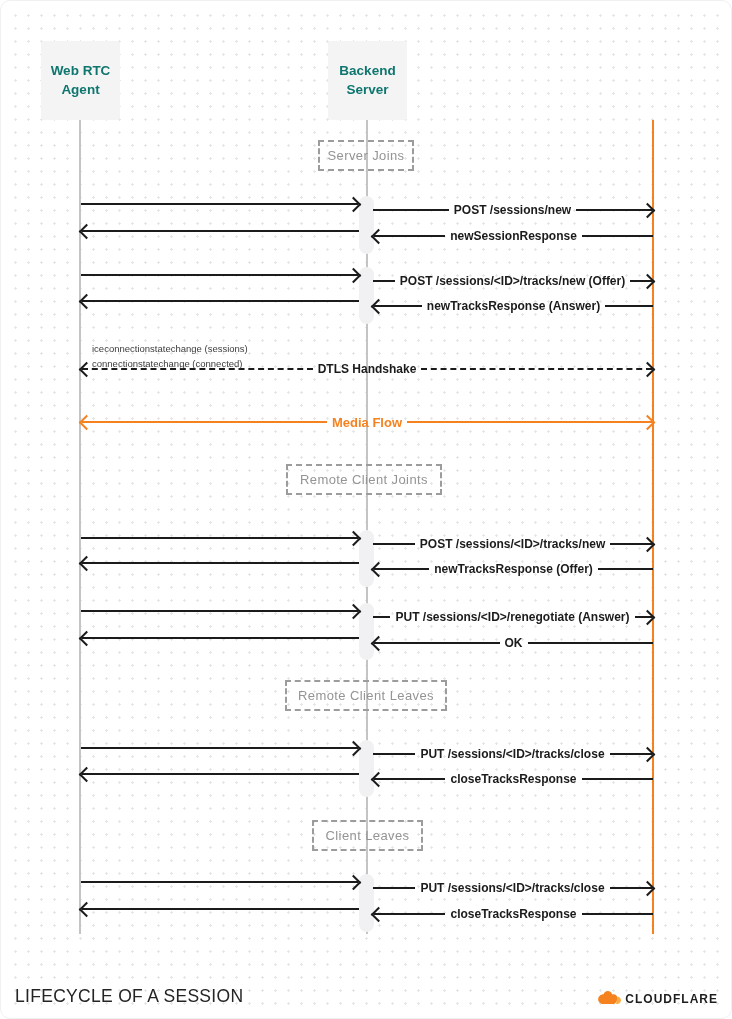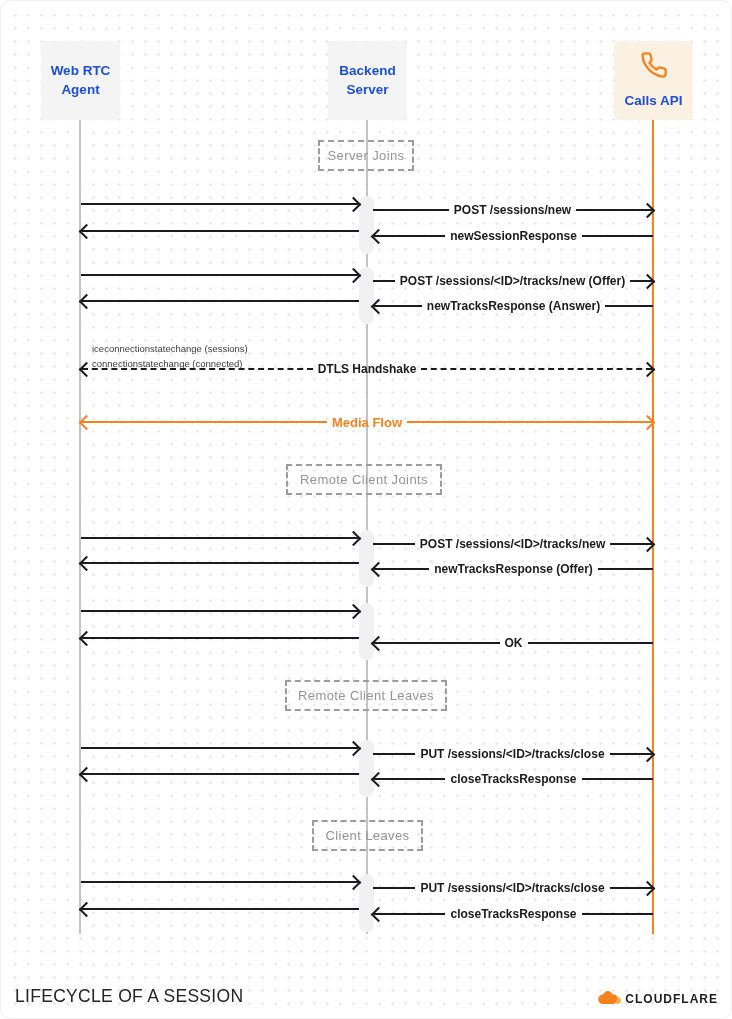--- a/index.html
+++ b/index.html
@@ -10,21 +10,21 @@
   }
   .dots{
     position:absolute;inset:8px;pointer-events:none;
     background-image:radial-gradient(circle,#e6e6e6 1.1px,transparent 1.3px);
     background-size:13px 13px;
   }
   
   .actor{
     position:absolute;top:40px;width:79px;height:79px;border-radius:3px;
     display:flex;flex-direction:column;align-items:center;justify-content:center;
-    font-weight:bold;font-size:13.5px;line-height:1.35;text-align:center;color:#1d4ed8;
+    font-weight:bold;font-size:13.5px;line-height:1.35;text-align:center;color:#0f766e;
   }
   .actor.gray{background:#f4f4f5;}
   .actor.cream{background:var(--calls-box-bg,#fbf1e3);border-radius:6px;}
   .actor.cream .phone{margin-bottom:7px;}
   
   .lifeline{position:absolute;top:119px;width:2px;height:814px;background:#c4c4c4;}
   .lifeline.orange{background:var(--accent-orange,#f6821f);}
   
   .abar{position:absolute;left:358px;width:15px;background:#f1f1f3;border-radius:8px;}
   
@@ -70,28 +70,20 @@
   <div class="abar" style="top:873px;height:58px"></div>
 
   <div class="actor gray" style="left:40px">
     <span>Web RTC</span>
     <span>Agent</span>
   </div>
   <div class="actor gray" style="left:327px">
     <span>Backend</span>
     <span>Server</span>
   </div>
-  <div class="actor cream" style="left:613px">
-    <span class="phone">
-      <svg width="28" height="28" viewBox="0 0 24 24" fill="none" stroke="#F6821F" stroke-width="2" stroke-linecap="round" stroke-linejoin="round">
-        <path d="M22 16.92v3a2 2 0 0 1-2.18 2 19.79 19.79 0 0 1-8.63-3.07 19.5 19.5 0 0 1-6-6 19.79 19.79 0 0 1-3.07-8.67A2 2 0 0 1 4.11 2h3a2 2 0 0 1 2 1.72 12.84 12.84 0 0 0 .7 2.81 2 2 0 0 1-.45 2.11L8.09 9.91a16 16 0 0 0 6 6l1.27-1.27a2 2 0 0 1 2.11-.45 12.84 12.84 0 0 0 2.81.7A2 2 0 0 1 22 16.92z"></path>
-      </svg>
-    </span>
-    <span>Calls API</span>
-  </div>
 
   <div class="phase" style="left:317px;top:139px;width:96px">
     <span>Server Joins</span>
   </div>
 
   <div class="arrow" style="left:80px;top:195px;width:278px">
     <span class="ln"></span>
       <span class="chev r"></span>
   </div>
   <div class="arrow" style="left:372px;top:201px;width:280px">
@@ -171,20 +163,26 @@
   </div>
   <div class="arrow" style="left:372px;top:560px;width:280px">
     <span class="chev l"></span>
       <span class="ln"></span>
       <span class="lbl">newTracksResponse (Offer)</span>
       <span class="ln"></span>
   </div>
 
   <div class="arrow" style="left:80px;top:602px;width:278px">
     <span class="ln"></span>
+      <span class="chev r"></span>
+  </div>
+  <div class="arrow" style="left:372px;top:608px;width:280px">
+    <span class="ln"></span>
+      <span class="lbl">PUT /sessions/&lt;ID&gt;/renegotiate (Answer)</span>
+      <span class="ln"></span>
       <span class="chev r"></span>
   </div>
   <div class="arrow" style="left:80px;top:629px;width:278px">
     <span class="chev l"></span>
       <span class="ln"></span>
   </div>
   <div class="arrow" style="left:372px;top:634px;width:280px">
     <span class="chev l"></span>
       <span class="ln"></span>
       <span class="lbl">OK</span>

